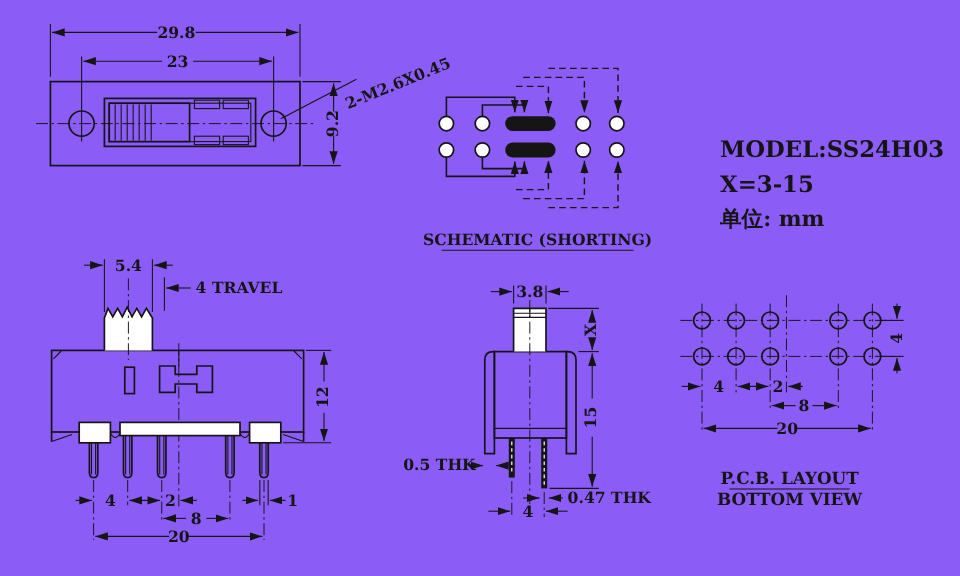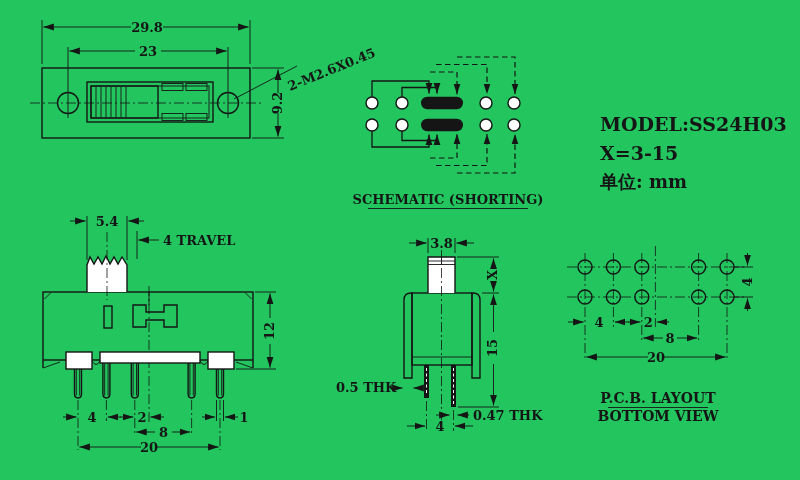--- a/index.html
+++ b/index.html
@@ -1,16 +1,16 @@
 <!DOCTYPE html>
 <html><head>
 <meta charset="utf-8">
 <style>
   html,body{margin:0;padding:0;background:#e8e8e8;}
-  .canvas{position:relative;width:800px;height:480px;background:#22c55e;overflow:hidden;}
+  .canvas{position:relative;width:800px;height:480px;background:#8b5cf6;overflow:hidden;}
   svg{display:block;}
   svg text{font-family:"DejaVu Serif","Liberation Serif",serif;font-weight:700;fill:#151515;}
   .t-dim{font-size:13px;}
   .t-big{font-size:19px;}
   .t-unit{font-size:18px;}
   .t-title{font-size:13px;}
   .t-pcb{font-size:14px;}
   .ol{fill:none;stroke:#151515;stroke-width:1.4;stroke-linejoin:miter;}
   .tl{fill:none;stroke:#151515;stroke-width:0.9;}
   .wl{fill:none;stroke:#151515;stroke-width:1.3;}

